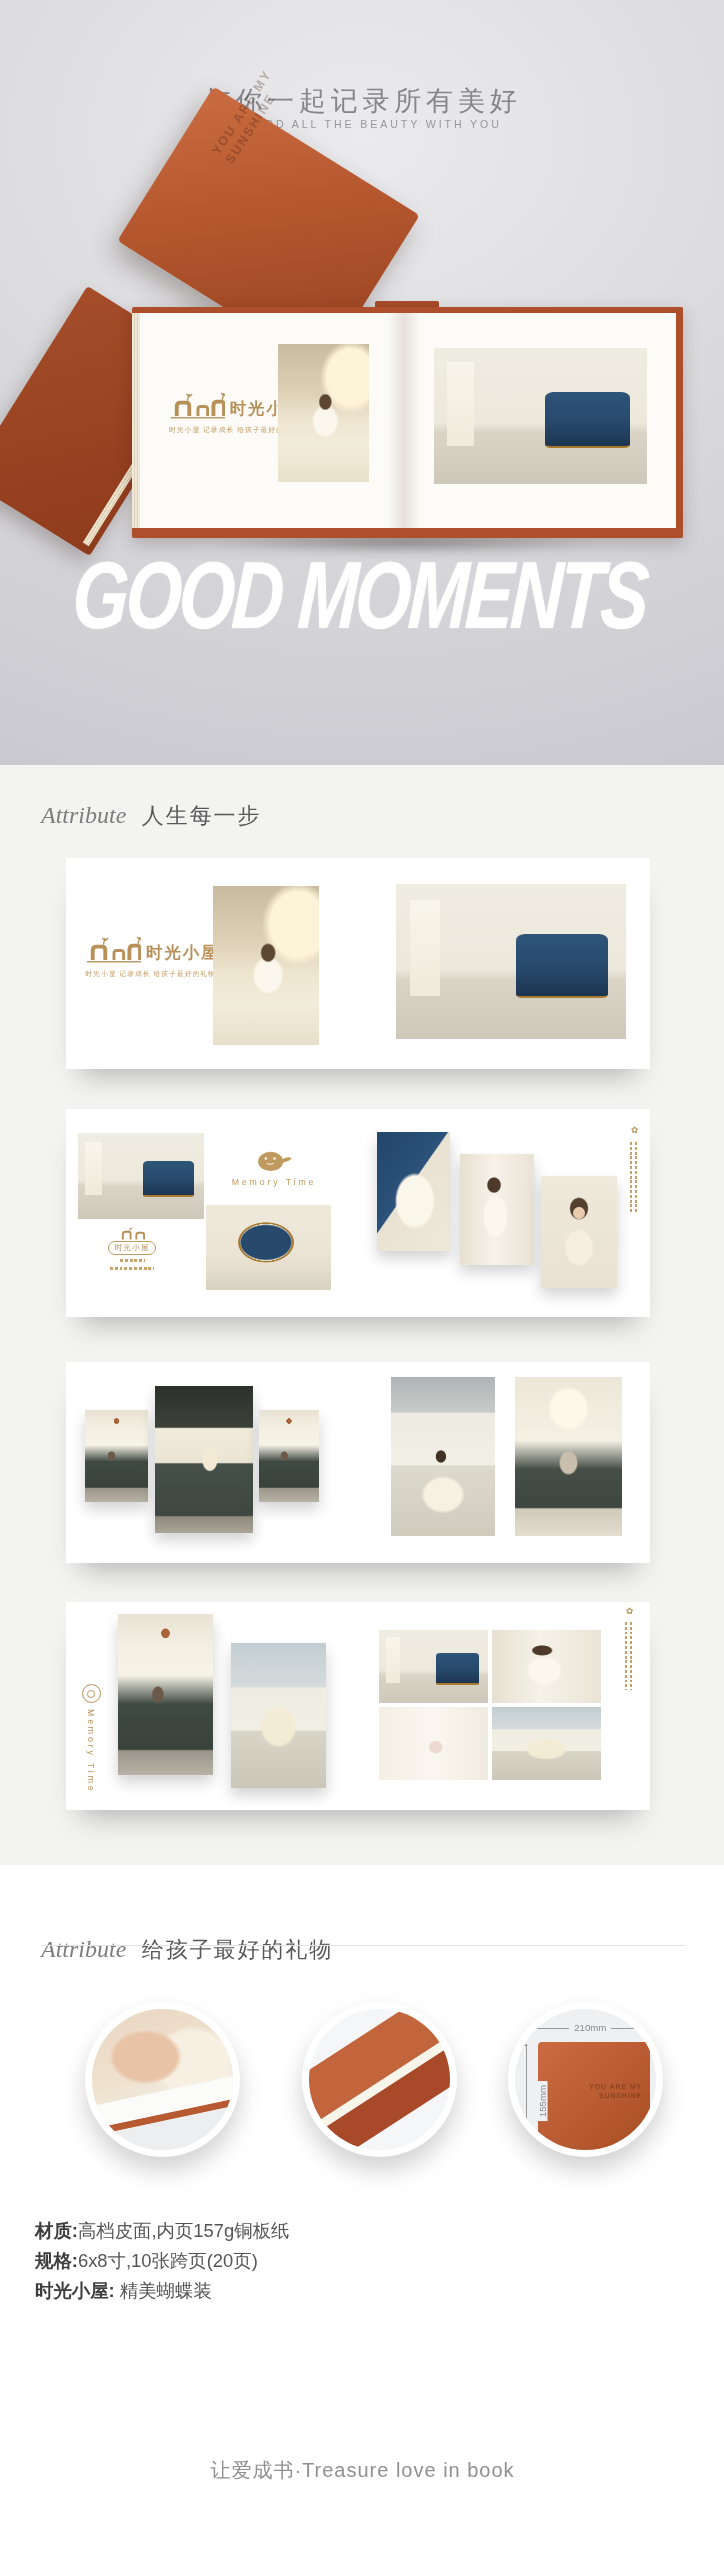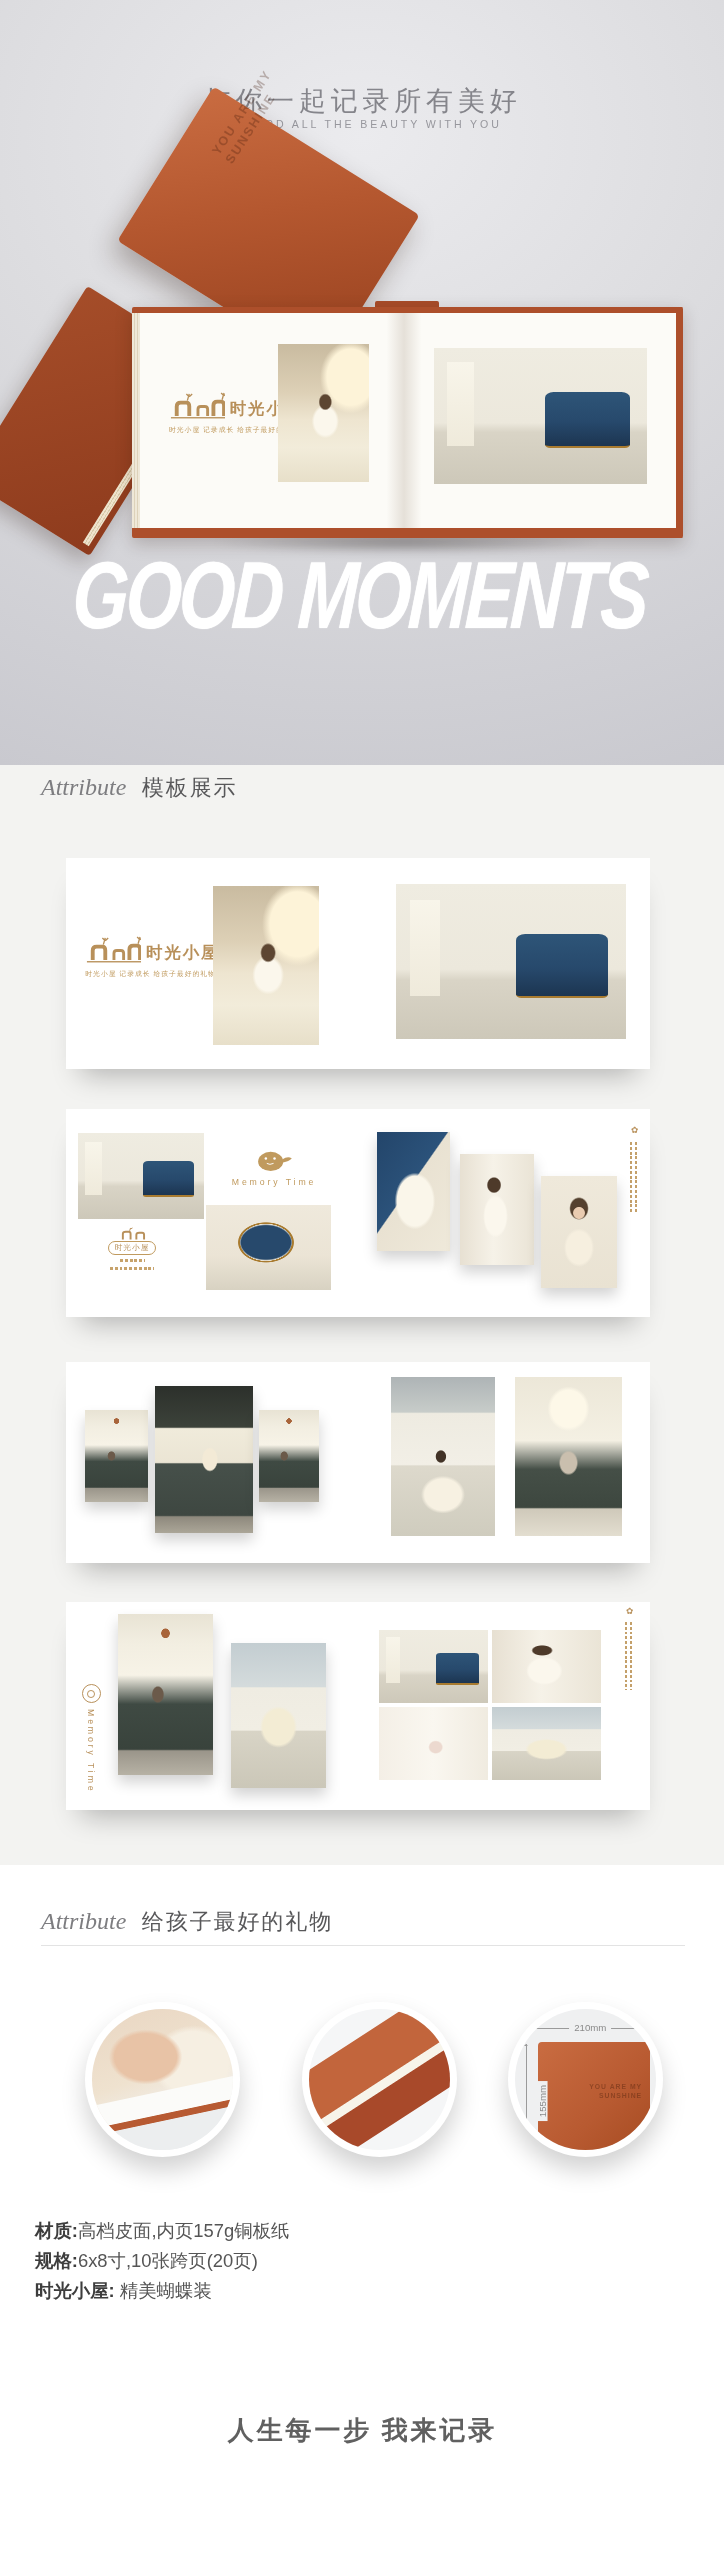--- a/index.html
+++ b/index.html
@@ -47,21 +47,21 @@
   .deer-svg{display:block;}
 
   
   .brush{left:0;top:541px;width:725px;text-align:center;color:#ffffff;
          font-family:"Liberation Sans",sans-serif;font-weight:bold;font-style:italic;
          font-size:72px;letter-spacing:-2.9px;transform:scaleY(1.32) skewX(-4deg);transform-origin:center top;
          text-shadow:0 0 1px #fff;}
 
   
   .tpl-bg{left:0;top:765px;width:725px;height:1100px;background:#f3f3f1;}
-  .sec-head{display:flex;align-items:baseline;gap:15.5px;}
+  .sec-head{display:flex;align-items:baseline;gap:15.5px;margin-top:28px;}
   .sec-head .en{font-family:"Liberation Serif","DejaVu Serif",serif;font-style:italic;
                 font-size:24px;color:#7d7d80;}
   .sec-head .cn{font-size:22px;color:#58585a;letter-spacing:1.9px;}
   .spread{left:66px;width:584px;background:#ffffff;
           box-shadow:0 19.3px 27px -13.5px rgba(0,0,0,.28);}
   .ph{position:absolute;background:#e9e2d2;}
   .ph.shadowed{box-shadow:0 7.7px 13.5px rgba(0,0,0,.18);}
 
   .sc-bed{background:
     radial-gradient(12% 10% at 52% 42%, #5d4632 0 50%, transparent 62%),
@@ -221,21 +221,21 @@
       <div class="spine-shade"></div>
     </div>
 
     <div class="abs brush">GOOD MOMENTS</div>
   </div>
 
   <div class="abs tpl-bg"></div>
 
   <div class="abs sec-head" style="left:41px;top:773px;">
     <span class="en">Attribute</span>
-    <span class="cn">模板展示</span>
+    <span class="cn">人生每一步</span>
   </div>
 
   <div class="abs spread" style="top:858px;height:211px;">
     <div class="abs brand-logo lg" style="left:19.3px;top:77px;">
       <div class="brand-row">
         <svg class="deer-svg" width="56" height="29" viewBox="0 0 58 30">
           <g fill="#b8905a" stroke="#b8905a">
             <path d="M8 26 L8 16 Q8 12 12 12 L18 12 Q21 12 21 16 L21 26" fill="none" stroke-width="4"></path>
             <path d="M19 10 L21 3 M21 6 L24 3 M21 6 L18 3" fill="none" stroke-width="1.4"></path>
             <path d="M30 26 L30 19 Q30 16 33 16 L37 16 Q40 16 40 19 L40 26" fill="none" stroke-width="3"></path>
@@ -353,16 +353,16 @@
       </div>
     </div>
   </div>
 
   <div class="abs spec-col" style="left:35px;top:2218px;">
     <div class="spec-row"><b>材质:</b><span>高档皮面,内页157g铜板纸</span></div>
     <div class="spec-row"><b>规格:</b><span>6x8寸,10张跨页(20页)</span></div>
     <div class="spec-row"><b>时光小屋:</b> <span>精美蝴蝶装</span></div>
   </div>
 
-  <div class="abs foot-title">人生每一步 我来记录</div>
+  <div class="abs foot-sub">让爱成书·Treasure love in book</div>
 
 </div>
 
 
 </body></html>

